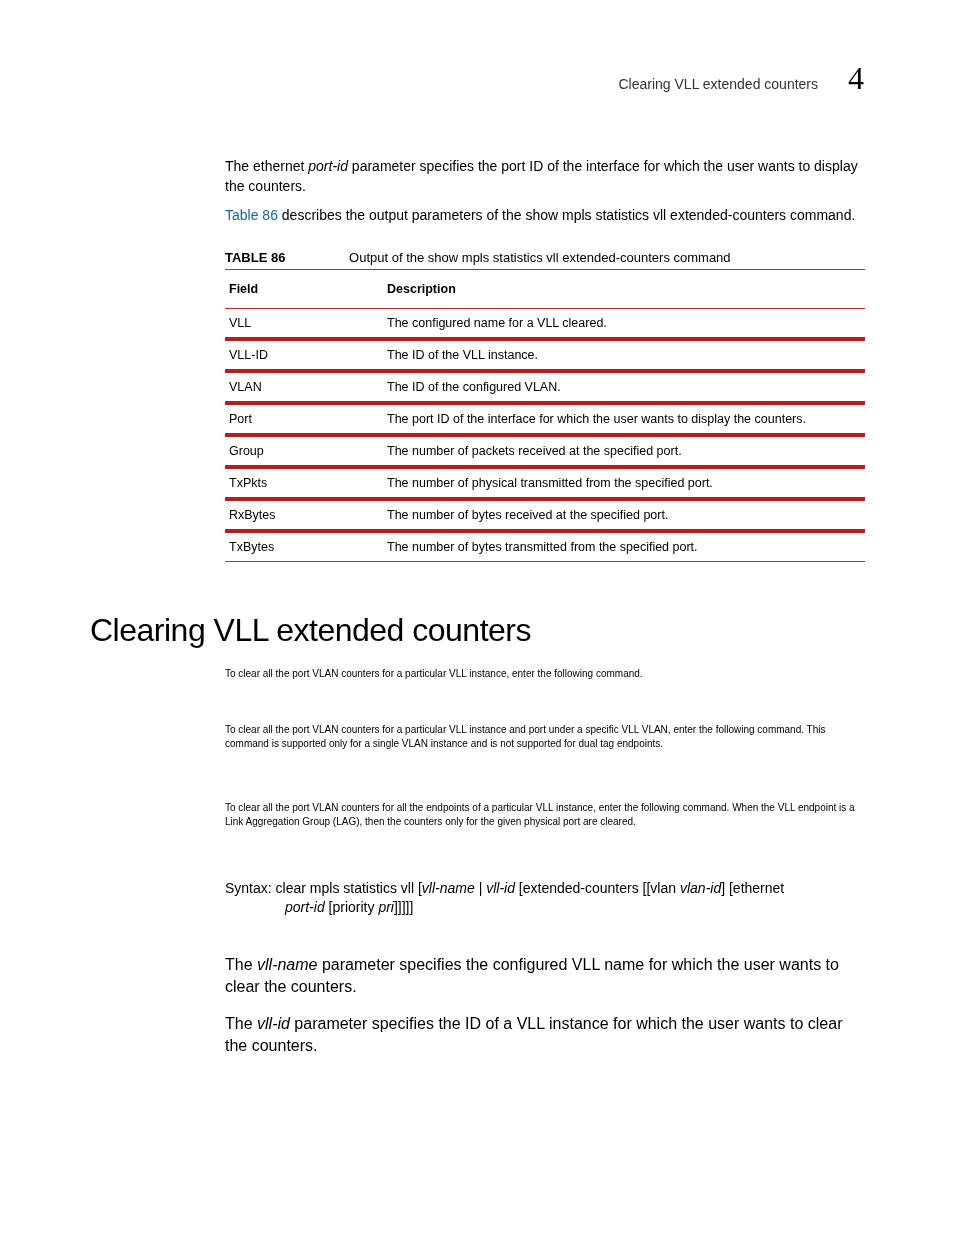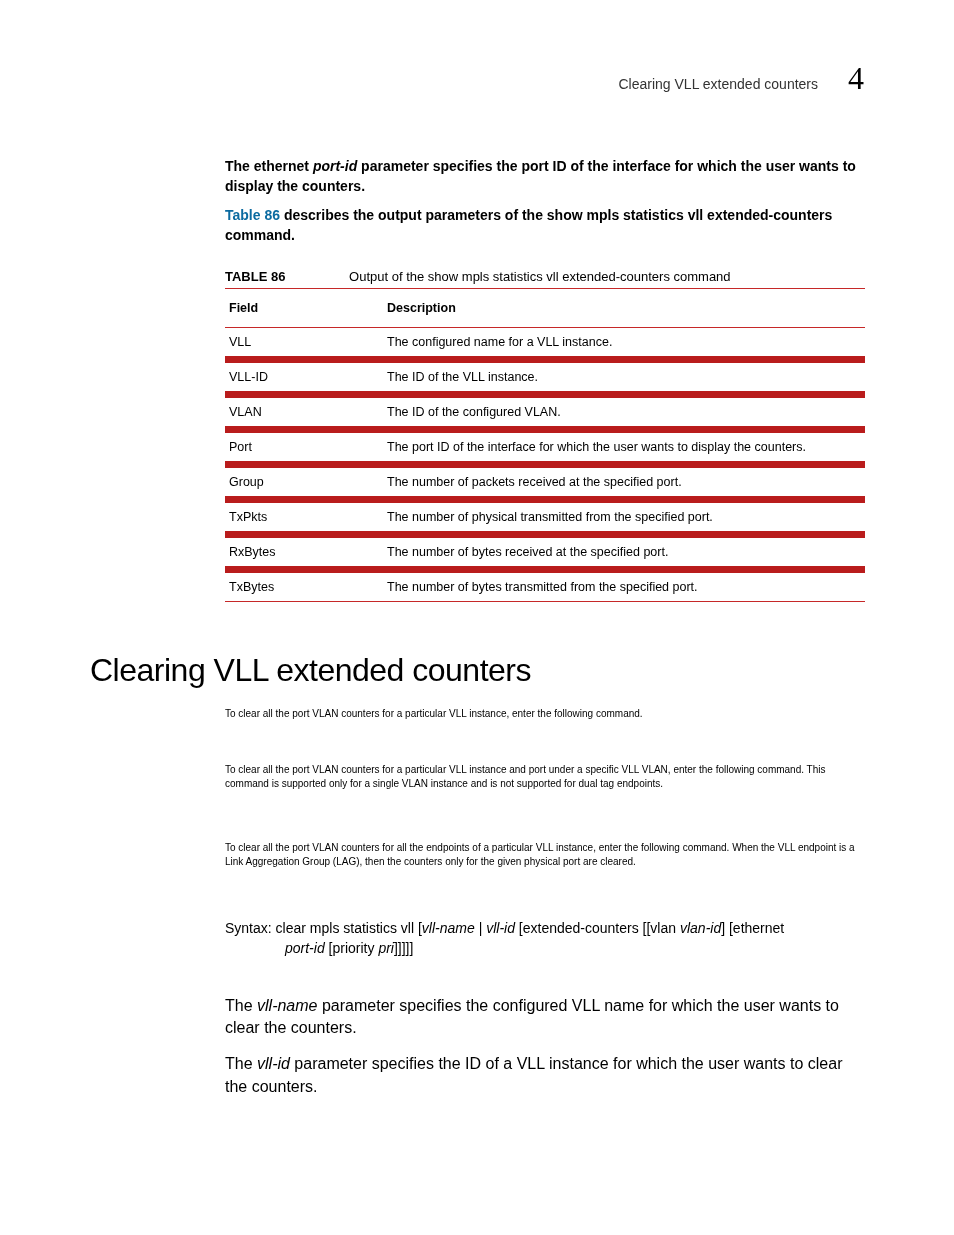--- a/index.html
+++ b/index.html
@@ -29,42 +29,42 @@
     font-size: 32px;
     color: #000;
     font-family: "Times New Roman", Times, serif;
     font-weight: 400;
   }
   .body-text {
     margin-left: 135px;
     font-size: 14px;
     line-height: 1.4;
   }
-  .body-text p { margin: 0 0 10px 0; font-weight: bold; }
+  .body-text p { margin: 0 0 10px 0; }
   .block { margin-bottom: 10px; }
   .link { color: #0b6aa0; }
   .table-wrap { margin-left: 135px; margin-top: 24px; }
   .table-caption { font-size: 13px; margin-bottom: 4px; }
   .table-caption .label { font-weight: bold; text-transform: uppercase; }
   .table-caption .title { margin-left: 60px; }
   table.data {
     width: 640px;
     border-collapse: collapse;
     font-size: 12.5px;
   }
   table.data thead th {
     text-align: left;
     font-weight: bold;
     padding: 12px 4px;
     border-top: 1.5px solid #c62828;
     border-bottom: 1.5px solid #c62828;
   }
   table.data tbody td {
     padding: 7px 4px;
-    border-bottom: 7px solid #b91c1c;
+    border-bottom: 4px solid #b91c1c;
   }
   table.data tbody tr:last-child td {
     border-bottom: 1.5px solid #c62828;
   }
   table.data td.field { width: 150px; }
   h1.section {
     font-family: Arial, Helvetica, sans-serif;
     font-weight: 400;
     font-size: 32px;
     letter-spacing: -0.5px;
@@ -114,21 +114,21 @@
     <table class="data">
       <thead>
         <tr>
           <th class="field">Field</th>
           <th>Description</th>
         </tr>
       </thead>
       <tbody>
         <tr>
             <td class="field">VLL</td>
-            <td>The configured name for a VLL instance.</td>
+            <td>The configured name for a VLL cleared.</td>
           </tr>
         <tr>
             <td class="field">VLL-ID</td>
             <td>The ID of the VLL instance.</td>
           </tr>
         <tr>
             <td class="field">VLAN</td>
             <td>The ID of the configured VLAN.</td>
           </tr>
         <tr>

